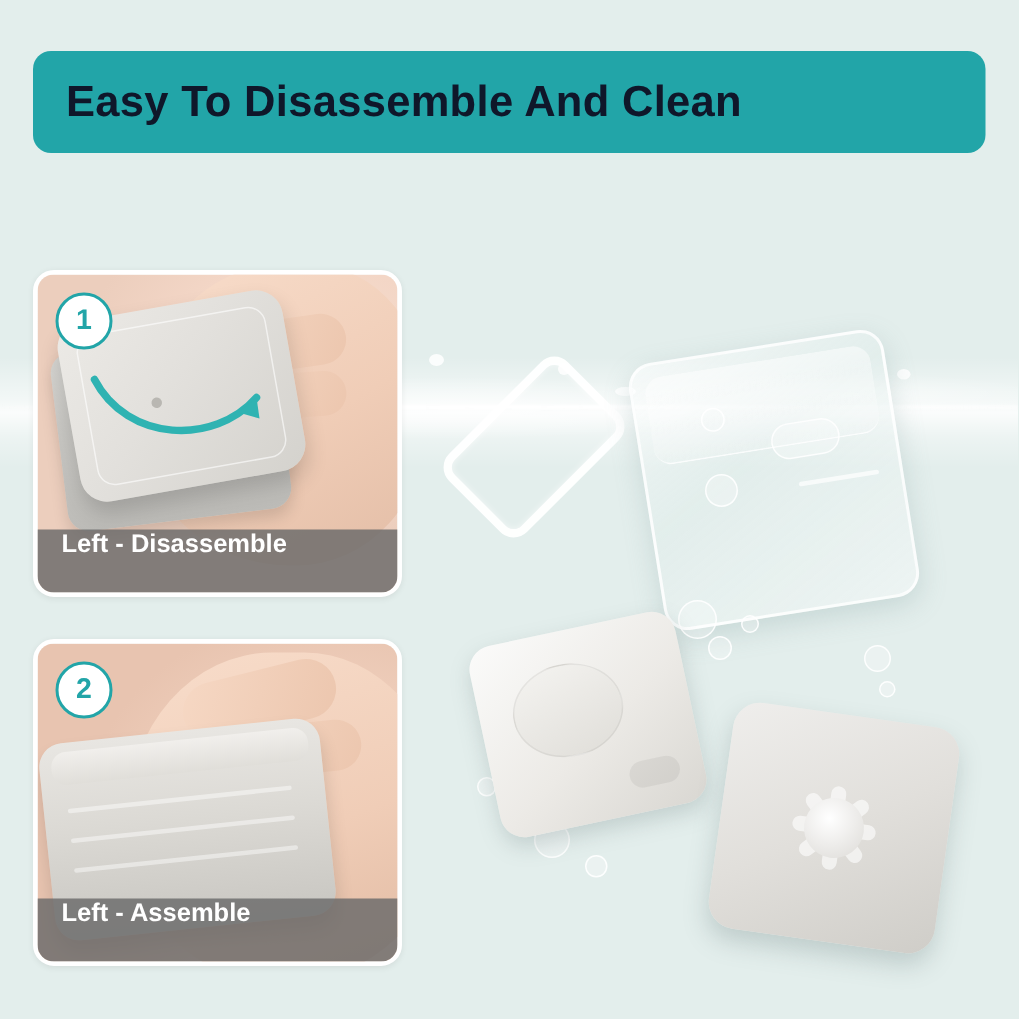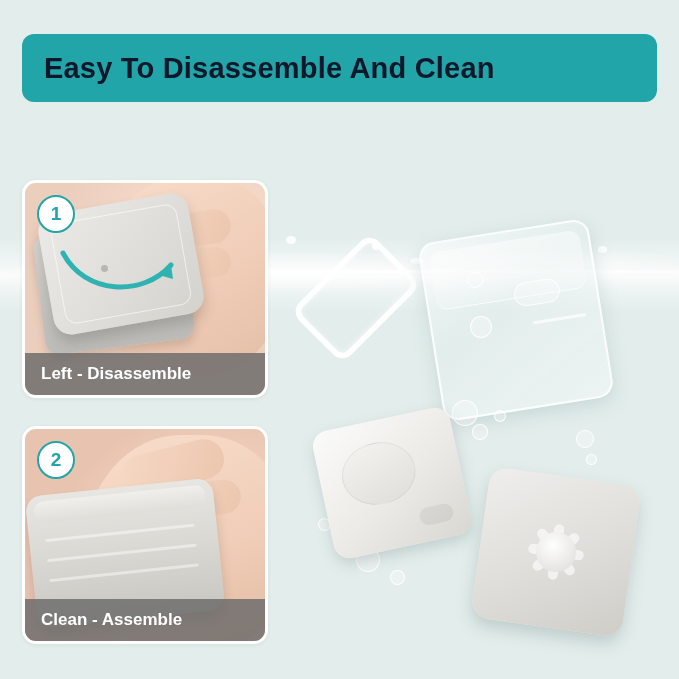--- a/index.html
+++ b/index.html
@@ -233,21 +233,20 @@
 
   
   .caption {
     position: absolute;
     left: 0;
     right: 0;
     bottom: 0;
     height: 42px;
     background: rgba(106,106,106,0.82);
     display: flex;
-    align-items: center;
     padding-left: 16px;
     box-sizing: border-box;
   }
   .caption span {
     color: #ffffff;
     font-size: 17px;
     font-weight: bold;
     white-space: nowrap;
   }
 
@@ -494,18 +493,18 @@
         <div class="c1-finger" style="left:120px; top:54px; width:96px; height:34px; transform:rotate(-6deg);"></div>
         <div class="c2-container">
           <div class="c2-container-top"></div>
           <div class="c2-rib" style="left:16px; top:44px; width:150px;"></div>
           <div class="c2-rib" style="left:16px; top:64px; width:150px;"></div>
           <div class="c2-rib" style="left:16px; top:84px; width:150px;"></div>
         </div>
       </div>
       <div class="badge">2</div>
       <div class="caption">
-        <span>Clean - Assemble</span>
+        <span>Left - Assemble</span>
       </div>
     </div>
 
   </div>
 </div>
 
 </body></html>

